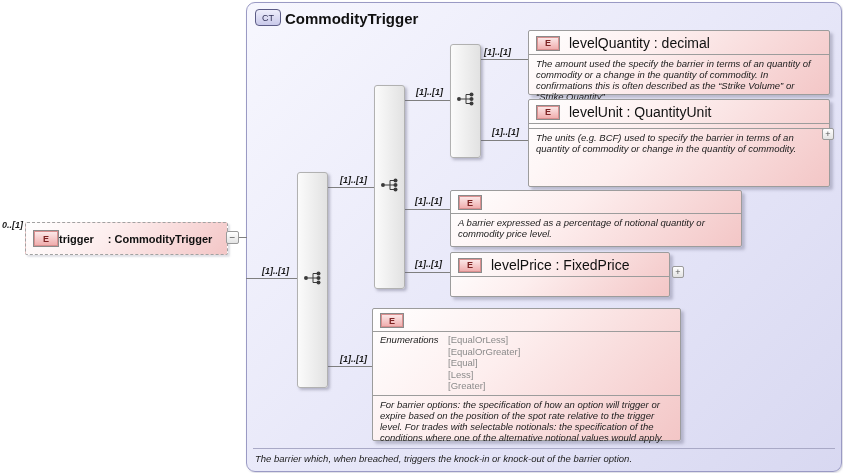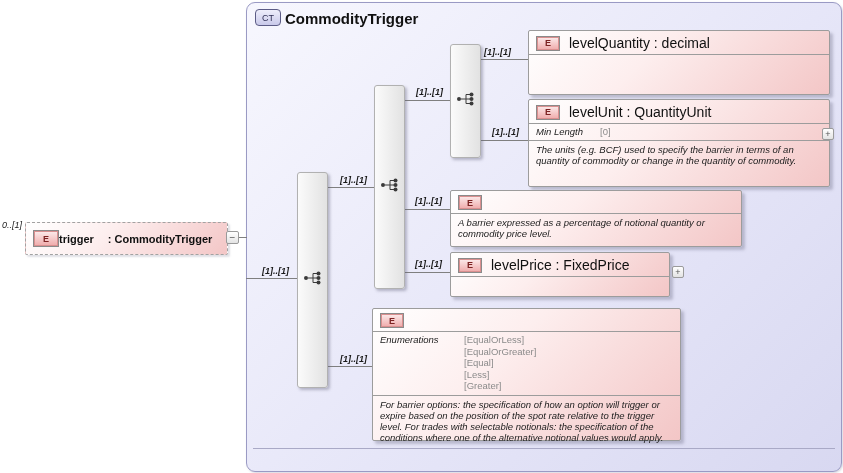--- a/index.html
+++ b/index.html
@@ -31,53 +31,54 @@
     background:linear-gradient(180deg,#fcecec,#efa9a9);
     font-size:9px;font-weight:bold;color:#7c2222;
     display:flex;align-items:center;justify-content:center;}
   .el-title{font-size:14px;font-weight:normal;color:#101010;margin-left:9px;white-space:nowrap;}
   .el-sep{border-top:1px solid #9c9c9c;margin:0;}
   .el-doc{font-size:9.5px;line-height:11px;font-style:italic;color:#222;padding:3px 7px;}
   .facets{padding:2px 7px;}
   .facet-row{display:flex;font-size:9.5px;line-height:12px;}
   .facet-name{font-style:italic;color:#222;width:64px;flex:0 0 auto;}
   .facet-val{color:#8b8b8b;}
-  .enum-row{display:flex;font-size:9.5px;line-height:11.5px;padding:2px 7px 3px 7px;gap:16px;}
+  .enum-row{display:flex;font-size:9.5px;line-height:11.5px;padding:2px 7px 3px 7px;}
   .enum-label{font-style:italic;color:#222;width:68px;flex:0 0 auto;}
   .enum-vals div{color:#8b8b8b;}
 
   
   .bar{position:absolute;width:29px;border:1px solid #b1b1b1;border-radius:3px;
     background:linear-gradient(to right,#fbfbfb,#e2e2e2);
     box-shadow:2px 2px 3px rgba(95,95,120,.4);
     display:flex;align-items:center;justify-content:center;}
 
   
   .hline{position:absolute;height:1px;background:#7f7f7f;}
   .card-label{position:absolute;font-size:9px;font-weight:bold;font-style:italic;color:#1a1a1a;white-space:nowrap;}
 
   
   .handle{position:absolute;width:13px;height:13px;border:1px solid #9a9a9a;border-radius:2px;
     background:linear-gradient(180deg,#ffffff,#e3e3e3);
     font-size:10px;line-height:11px;text-align:center;color:#555;box-sizing:border-box;}
   .handle.small{width:12px;height:12px;font-size:9px;line-height:10px;}
 
-  .root-card{position:absolute;left:2px;top:220px;font-size:9px;font-weight:normal;font-style:italic;color:#1a1a1a;}
+  .root-card{position:absolute;left:2px;top:220px;font-size:9px;font-weight:bold;font-style:italic;color:#1a1a1a;}
   .root-name{font-size:11px;font-weight:bold;color:#101010;}
   .root-type{font-size:11px;font-weight:bold;color:#101010;margin-left:14px;white-space:nowrap;}
 </style>
 </head>
 <body>
 
 <div class="canvas">
 
   <div class="ct-box">
     <div class="ct-badge">CT</div>
     <div class="ct-title">CommodityTrigger</div>
     <div class="ct-doc-sep"></div>
+    <div class="ct-doc">The barrier which, when breached, triggers the knock-in or knock-out of the barrier option.</div>
   </div>
 
   <div class="root-card">0..[1]</div>
   <div class="el-box dashed" style="left:25px;top:222px;width:201px;height:31px;">
     <div class="el-header" style="padding-top:7px;">
       <div class="e-badge" style="width:24px;height:15px;">E</div>
       <span class="root-name">trigger</span>
       <span class="root-type">: CommodityTrigger</span>
     </div>
   </div>
@@ -141,33 +142,30 @@
         </svg>
     </span>
   </div>
 
   <div class="el-box" style="left:528px;top:30px;width:300px;height:63px;">
     <div class="el-header">
       <div class="e-badge">E</div>
       <span class="el-title">levelQuantity : decimal</span>
     </div>
     <div class="el-sep"></div>
+    <div class="el-doc">The amount used the specify the barrier in terms of an quantity of commodity or a change in the quantity of commodity. In confirmations this is often described as the “Strike Volume” or “Strike Quantity”.</div>
   </div>
 
   <div class="el-box" style="left:528px;top:99px;width:300px;height:86px;">
     <div class="el-header">
       <div class="e-badge">E</div>
       <span class="el-title">levelUnit : QuantityUnit</span>
     </div>
     <div class="el-sep"></div>
     <div class="facets">
-      <div class="facet-row">
-        <span class="facet-name">Min Length</span>
-        <span class="facet-val">[0]</span>
-      </div>
     </div>
     <div class="el-sep"></div>
     <div class="el-doc">The units (e.g. BCF) used to specify the barrier in terms of an quantity of commodity or change in the quantity of commodity.</div>
   </div>
   <div class="handle small" style="left:822px;top:128px;">+</div>
 
   <div class="el-box" style="left:450px;top:190px;width:290px;height:55px;">
     <div class="el-header">
       <div class="e-badge">E</div>
     </div>

